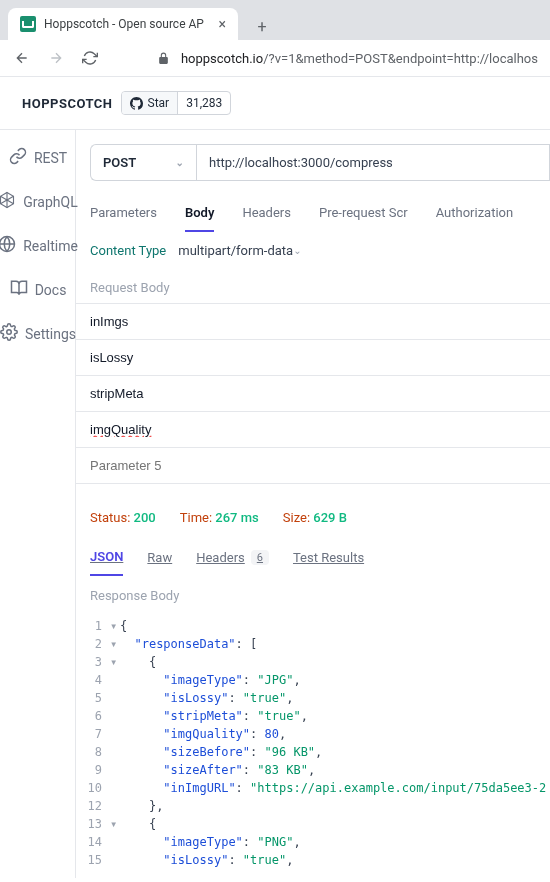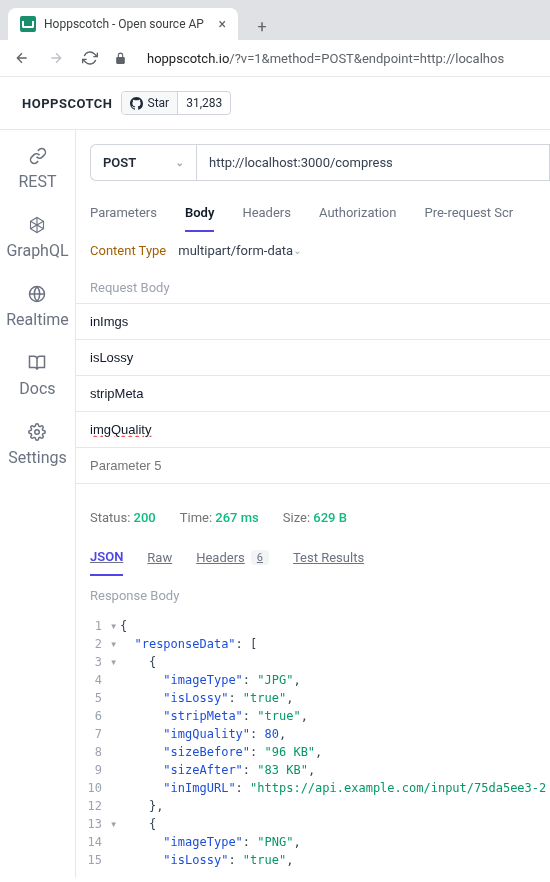--- a/index.html
+++ b/index.html
@@ -11,67 +11,67 @@
 .tab { display: flex; align-items: center; gap: 8px; background: #fff; border-radius: 8px 8px 0 0; padding: 8px 12px; width: 230px; font-size: 12px; color: #3c4043; }
 .tab-favicon { width: 16px; height: 16px; background: #1a8f6e; border-radius: 2px; display: flex; align-items: center; justify-content: center; }
 .tab-favicon::before { content: ""; width: 8px; height: 5px; border: 2px solid #fff; border-top: none; border-radius: 0 0 2px 2px; }
 .tab-title { flex: 1; white-space: nowrap; overflow: hidden; text-overflow: ellipsis; }
 .tab-close { color: #5f6368; font-size: 14px; cursor: pointer; }
 .new-tab { width: 28px; height: 28px; display: flex; align-items: center; justify-content: center; color: #5f6368; margin-left: 10px; cursor: pointer; font-size: 16px; }
 
 .nav-bar { display: flex; align-items: center; gap: 14px; background: #fff; padding: 8px 12px; border-bottom: 1px solid #e5e7eb; }
 .nav-btn { width: 20px; height: 20px; display: flex; align-items: center; justify-content: center; color: #5f6368; cursor: pointer; }
 .nav-btn.disabled { color: #bdc1c6; }
-.url-bar { flex: 1; display: flex; align-items: center; gap: 20px; color: #5f6368; font-size: 13px; white-space: nowrap; overflow: hidden; }
+.url-bar { flex: 1; display: flex; align-items: center; gap: 11px; color: #5f6368; font-size: 13px; white-space: nowrap; overflow: hidden; justify-content: flex-end; }
 .lock-icon { color: #5f6368; }
 .url-text { color: #202124; }
 .url-text .host { color: #202124; }
 .url-text .path { color: #5f6368; }
 
 
 .app-header { display: flex; align-items: center; gap: 8px; padding: 14px 22px; border-bottom: 1px solid #e5e7eb; }
 .logo { font-weight: 700; letter-spacing: 0.5px; font-size: 13px; }
 .gh-star { display: flex; align-items: center; border: 1px solid #d1d5db; border-radius: 4px; font-size: 12px; overflow: hidden; }
 .gh-star-btn { display: flex; align-items: center; gap: 5px; padding: 4px 8px; border-right: 1px solid #d1d5db; background: #f6f8fa; }
 .gh-star-count { padding: 4px 8px; }
 
 
 .app-body { display: flex; height: calc(882px - 40px - 41px - 53px); }
 .sidebar { width: 76px; border-right: 1px solid #e5e7eb; display: flex; flex-direction: column; align-items: center; padding-top: 16px; gap: 24px; }
-.sidebar-item { display: flex; flex-direction: column; align-items: center; gap: 6px; color: #6b7280; font-size: 16px; cursor: pointer; }
+.sidebar-item { display: flex; align-items: flex-end; gap: 6px; color: #6b7280; font-size: 14px; cursor: pointer; }
 .sidebar-item .icon { width: 20px; height: 20px; display: flex; align-items: center; justify-content: center; }
 
 .main { flex: 1; overflow: hidden; }
 
 
 .request-bar { display: flex; padding: 14px 0 14px 14px; gap: 0; }
 .method-select { display: flex; align-items: center; justify-content: space-between; border: 1px solid #d1d5db; border-right: none; border-radius: 6px 0 0 6px; padding: 10px 12px; width: 106px; font-weight: 600; font-size: 13px; cursor: pointer; }
 .method-select .chev { color: #9ca3af; font-size: 10px; }
 .endpoint-input { flex: 1; border: 1px solid #d1d5db; border-left: 1px solid #d1d5db; padding: 10px 12px; font-size: 13px; color: #374151; background: #fff; }
 
 .tabs-row { display: flex; gap: 28px; padding: 4px 14px 0; font-size: 13px; color: #6b7280; border-bottom: 1px solid transparent; }
 .tabs-row .tabi { padding: 6px 0 10px; cursor: pointer; white-space: nowrap; }
 .tabs-row .tabi.active { color: #111827; font-weight: 600; border-bottom: 2px solid #4f46e5; }
 
 .subrow { display: flex; align-items: center; gap: 12px; padding: 10px 14px; font-size: 13px; color: #6b7280; }
-.subrow .label { color: #a16207; }
+.subrow .label { color: #0f766e; }
 .subrow .value { color: #374151; display: flex; align-items: center; }
 .subrow .chev { font-size: 10px; color: #9ca3af; }
 
 .section-title { padding: 12px 14px 8px; font-size: 13px; color: #9ca3af; }
 
 .params-list { border-top: 1px solid #e5e7eb; }
 .param-row { border-bottom: 1px solid #e5e7eb; padding: 10px 14px; font-size: 13px; }
 .param-row input { border: none; outline: none; font-size: 13px; width: 100%; color: #111827; }
 .param-row.placeholder input { color: #c0c4cc; }
 .param-row.underline input { text-decoration: underline; text-decoration-color: #ef4444; text-decoration-style: wavy; }
 
 
 .resp-status { display: flex; gap: 24px; padding: 26px 14px 12px; font-size: 13px; }
-.resp-status .k { color: #737373; }
+.resp-status .k { color: #c2410c; }
 .resp-status .v { color: #10b981; font-weight: 500; }
 
 .resp-tabs { display: flex; align-items: center; gap: 24px; padding: 6px 14px 0; font-size: 13px; color: #6b7280; text-decoration: underline; }
 .resp-tabs .tabi { padding: 6px 0 10px; cursor: pointer; display: flex; align-items: center; gap: 6px; }
 .resp-tabs .tabi.active { color: #4f46e5; font-weight: 600; border-bottom: 2px solid #4f46e5; }
 .badge { background: #f3f4f6; border-radius: 4px; padding: 1px 6px; font-size: 11px; color: #6b7280; }
 
 .code-block { padding: 6px 0 0 0; font-family: ui-monospace, SFMono-Regular, Menlo, monospace; font-size: 12px; line-height: 1.5; overflow: hidden; }
 .code-line { display: flex; white-space: pre; }
 .gutter { width: 34px; text-align: right; color: #9ca3af; padding-right: 8px; user-select: none; flex-shrink: 0; }
@@ -192,22 +192,22 @@
         <span>POST</span>
         <span class="chev">⌄</span>
       </div>
       <div class="endpoint-input">http://localhost:3000/compress</div>
     </div>
 
     <div class="tabs-row" id="req-tabs">
         <div class="tabi">Parameters</div>
         <div class="tabi active">Body</div>
         <div class="tabi">Headers</div>
+        <div class="tabi">Pre-request Scr</div>
         <div class="tabi">Authorization</div>
-        <div class="tabi">Pre-request Scr</div>
       </div>
 
     <div class="subrow">
       <span class="label">Content Type</span>
       <span class="value">
         <span>multipart/form-data</span>
         <span class="chev">⌄</span>
       </span>
     </div>
 

